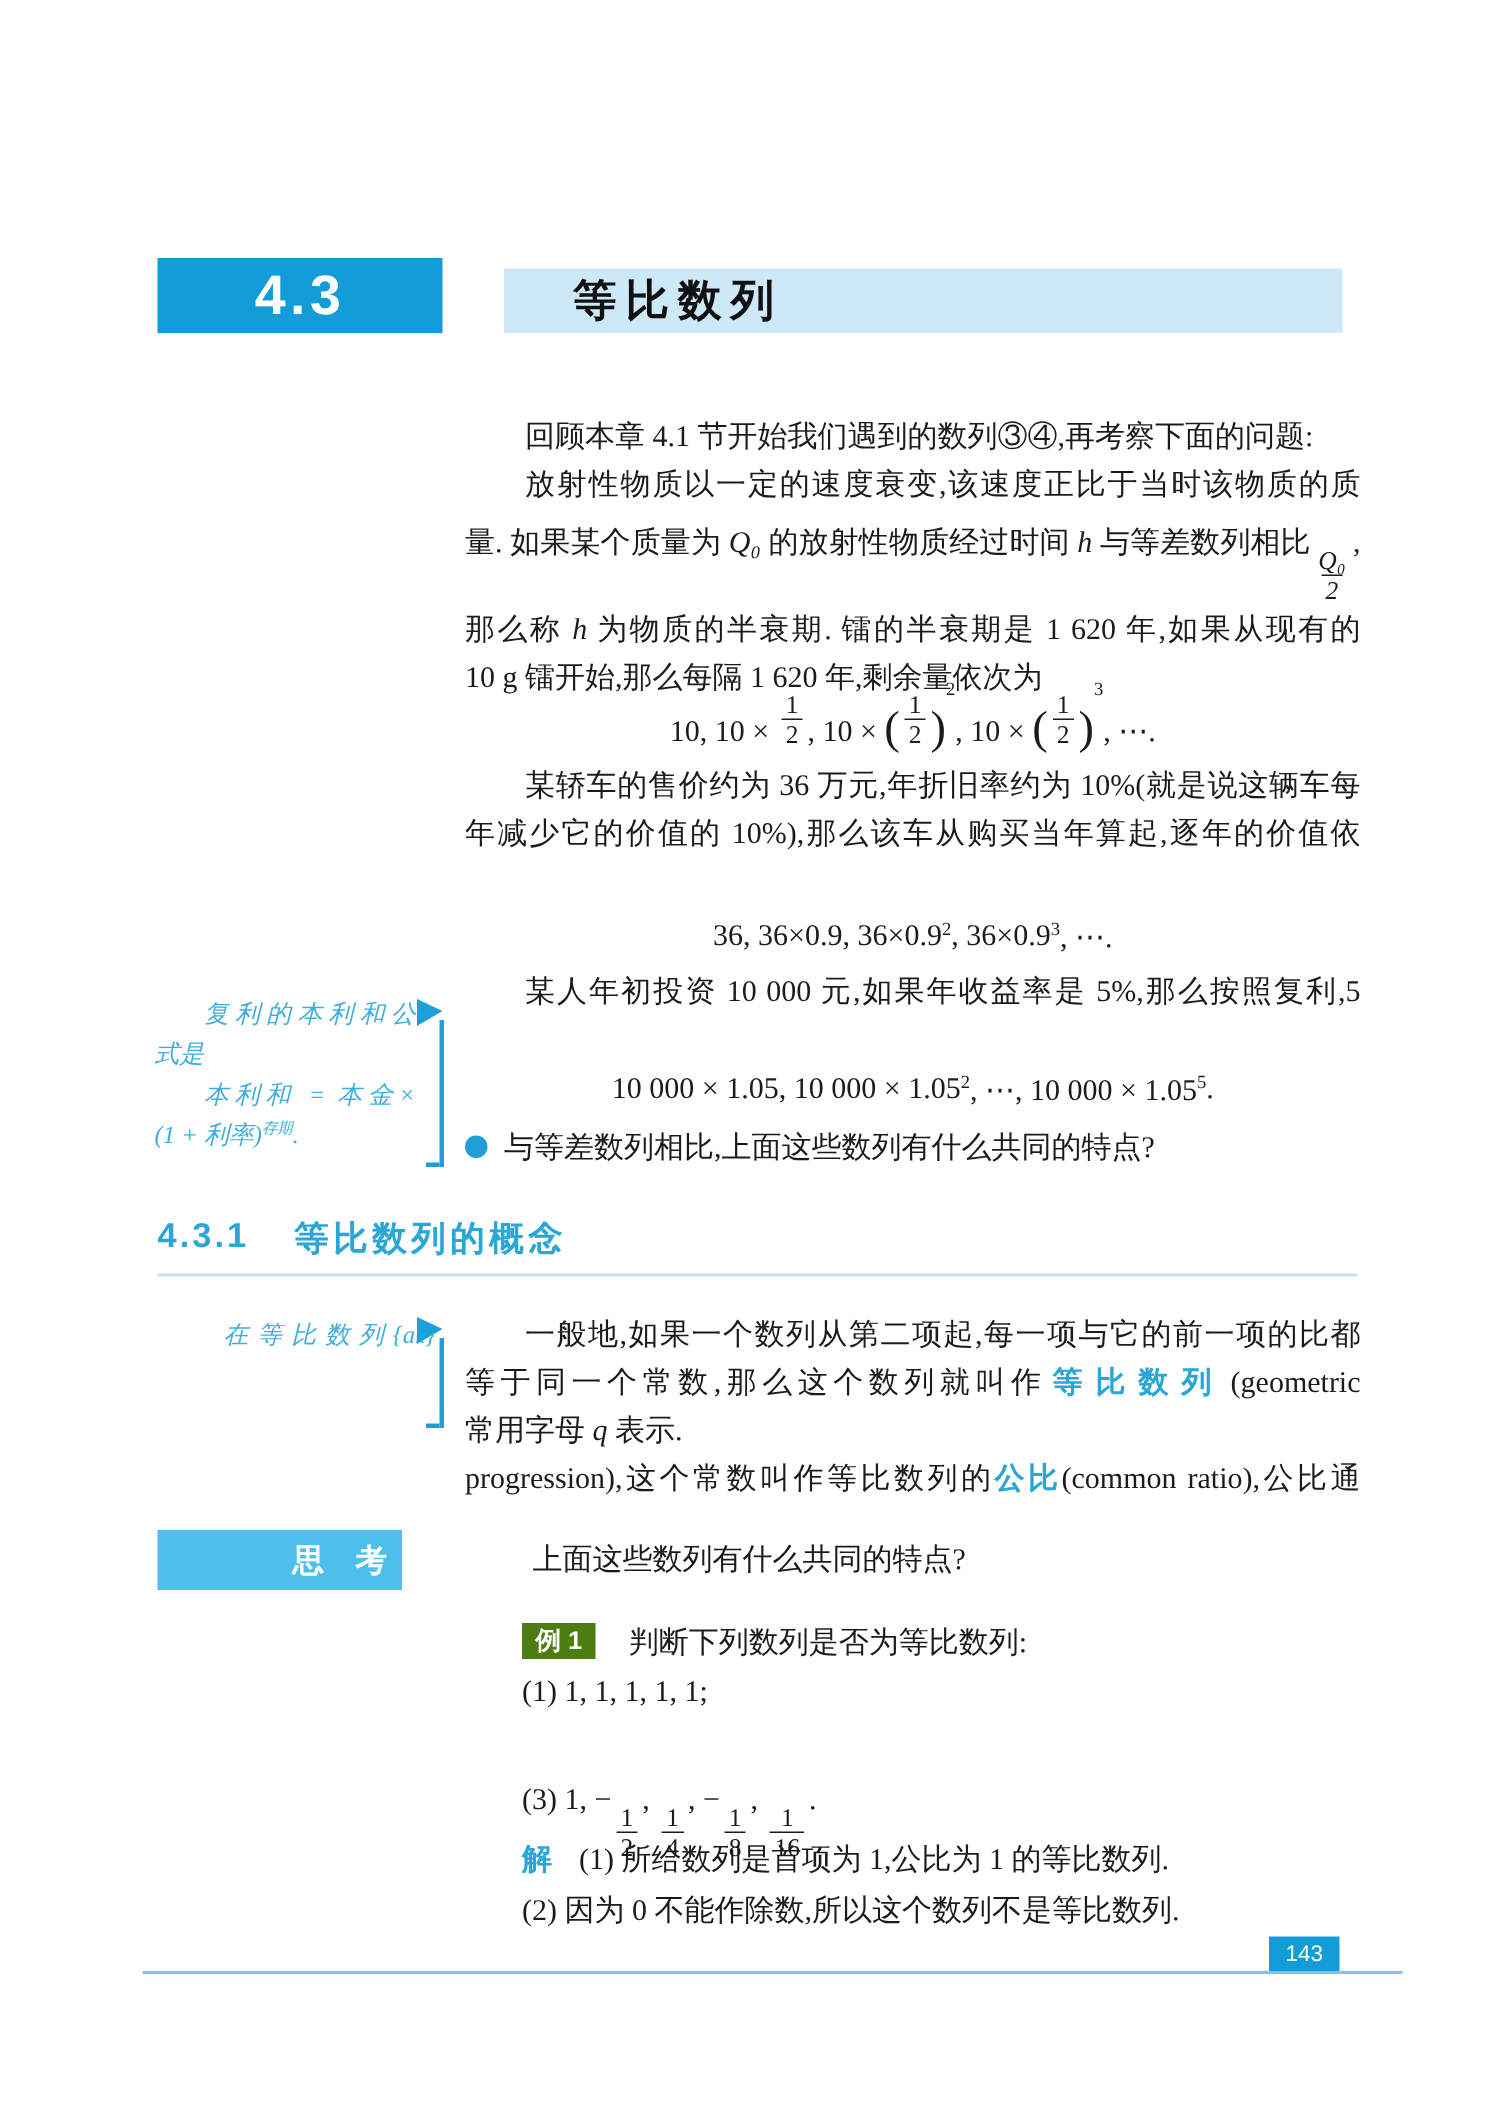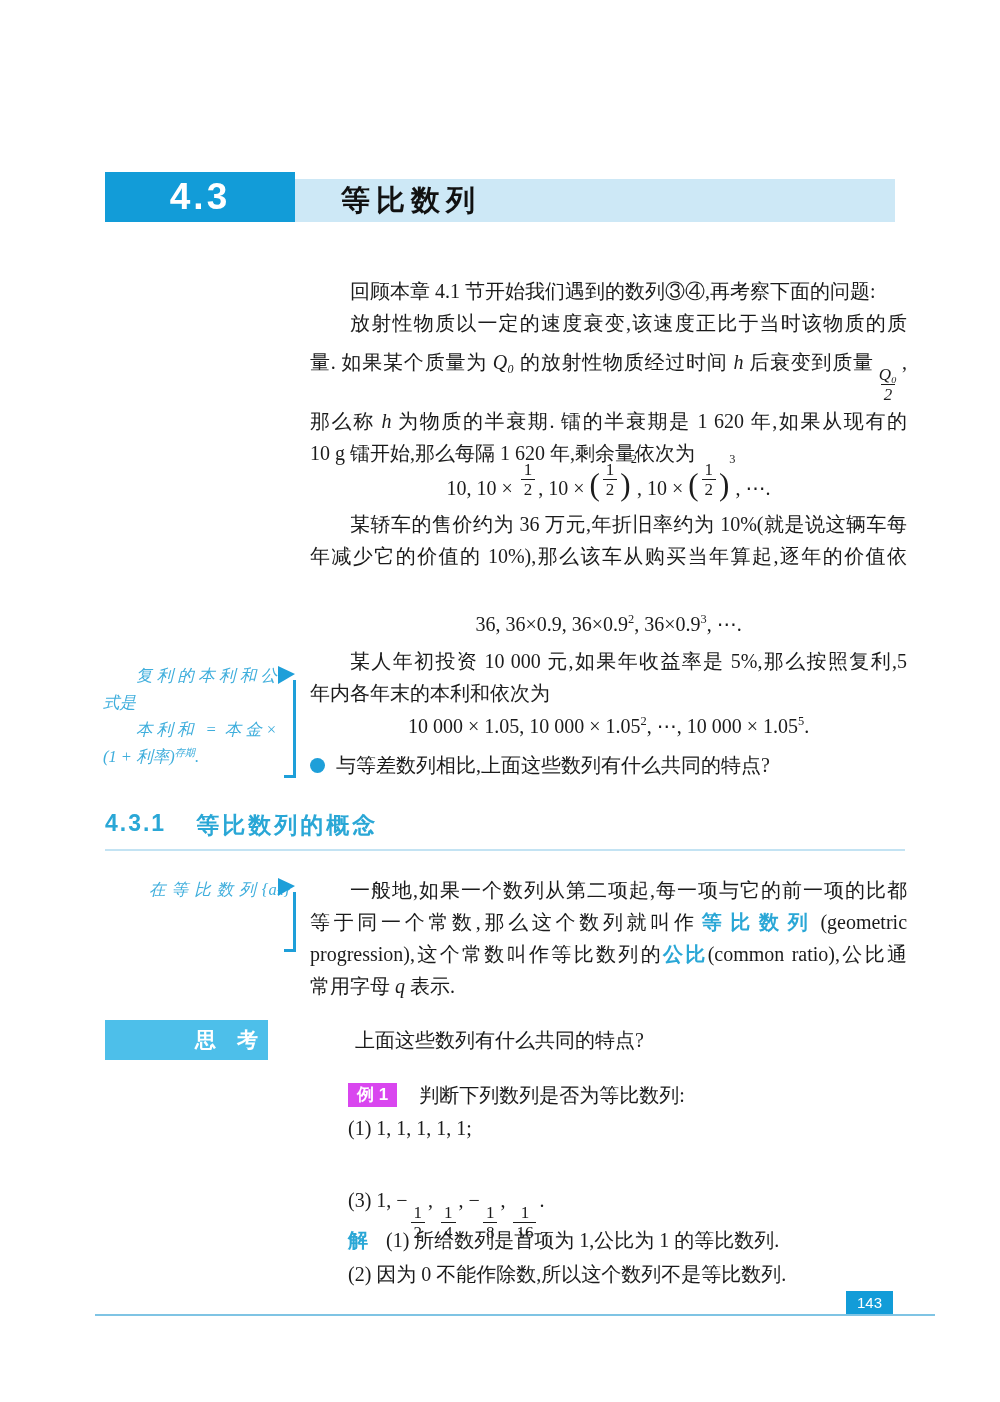--- a/index.html
+++ b/index.html
@@ -1,20 +1,20 @@
 <!DOCTYPE html>
 <html><head>
 <meta charset="utf-8">
 <style>
   html,body{margin:0;padding:0;background:#fff;}
   .page{position:relative;width:1000px;height:1402px;background:#ffffff;overflow:hidden;
         font-family:"Liberation Serif","DejaVu Serif",serif;color:#1b1b1b;}
 
   
-  .header{position:absolute;left:105px;top:172px;width:790px;height:50px;display:flex;}
+  .header{position:absolute;left:105px;top:172px;width:790px;height:50px;display:flex;gap:41px;}
   .header .num{width:190px;height:50px;background:#129CD8;color:#fff;
     font-family:"Liberation Sans","DejaVu Sans",sans-serif;font-weight:bold;font-size:37px;
     display:flex;align-items:center;justify-content:center;letter-spacing:3px;}
   .header .band{flex:1;height:43px;margin-top:7px;background:#CDE8F6;display:flex;align-items:center;
     padding-left:46px;font-family:"Liberation Sans","DejaVu Sans",sans-serif;font-weight:bold;
     font-size:29px;color:#111;letter-spacing:6px;}
 
   
   .col{position:absolute;left:310px;width:597px;font-size:20px;}
   .tline{min-height:32px;line-height:32px;text-align:justify;}
@@ -77,21 +77,21 @@
   #def{top:874px;}
 
   
   .think-box{position:absolute;left:105px;top:1020px;width:163px;height:40px;background:#4DBFEA;
     color:#fff;font-family:"Liberation Sans","DejaVu Sans",sans-serif;font-weight:bold;font-size:21px;
     display:flex;align-items:center;justify-content:flex-end;padding-right:10px;box-sizing:border-box;padding-left:48px;}
   #think-q{left:355px;top:1024px;width:552px;height:32px;line-height:32px;}
 
   
   #ex-row{top:1078px;height:34px;line-height:34px;padding-left:38px;box-sizing:border-box;}
-  .ex-label{display:inline-block;background:#d946ef;color:#fff;
+  .ex-label{display:inline-block;background:#4d7c0f;color:#fff;
     font-family:"Liberation Sans","DejaVu Sans",sans-serif;font-weight:bold;font-size:17px;
     line-height:24px;padding:0 9px;margin-right:22px;vertical-align:2px;}
   .item{padding-left:38px;box-sizing:border-box;}
   #item1{top:1112px;height:32px;line-height:32px;}
   #item2{top:1144px;height:32px;line-height:32px;}
   #item3{top:1176px;height:48px;line-height:48px;}
   #sol1{top:1224px;height:32px;line-height:32px;}
   #sol2{top:1258px;height:32px;line-height:32px;}
   .sol-label{color:#2AA7D6;font-weight:bold;
     font-family:"Liberation Sans","DejaVu Sans",sans-serif;margin-right:18px;}
@@ -110,36 +110,35 @@
   <div class="header">
     <div class="num">4.3</div>
     <div class="band">等比数列</div>
   </div>
 
   <div class="col" id="p1">
       <div class="tline ind"><span>回顾本章 4.1 节开始我们遇到的数列③④,再考察下面的问题:</span></div>
     </div>
   <div class="col" id="p2">
       <div class="tline ind j"><span>放射性物质以一定的速度衰变,该速度正比于当时该物质的质</span></div>
-      <div class="tline tall j"><span>量. 如果某个质量为 </span><span class="ivar">Q₀</span><span> 的放射性物质经过时间 </span><span class="ivar">h</span><span> 后衰变到质量</span><span class="frac it">
+      <div class="tline tall j"><span>量. 如果某个质量为 </span><span class="ivar">Q₀</span><span> 的放射性物质经过时间 </span><span class="ivar">h</span><span> 与等差数列相比</span><span class="frac it">
           <span class="fn">Q₀</span>
           <span class="fd">2</span>
         </span><span>,</span></div>
       <div class="tline j"><span>那么称 </span><span class="ivar">h</span><span> 为物质的半衰期. 镭的半衰期是 1 620 年,如果从现有的</span></div>
       <div class="tline"><span>10 g 镭开始,那么每隔 1 620 年,剩余量依次为</span></div>
     </div>
   <div class="formula" id="f1"><span>10, 10 × </span><span class="frac"><span class="fn">1</span><span class="fd">2</span></span><span>, 10 × </span><span class="paren">(</span><span class="frac"><span class="fn">1</span><span class="fd">2</span></span><span class="paren">)</span><sup>2</sup><span>, 10 × </span><span class="paren">(</span><span class="frac"><span class="fn">1</span><span class="fd">2</span></span><span class="paren">)</span><sup>3</sup><span>, ⋯.</span></div>
   <div class="col" id="p3">
       <div class="tline ind j"><span>某轿车的售价约为 36 万元,年折旧率约为 10%(就是说这辆车每</span></div>
       <div class="tline j"><span>年减少它的价值的 10%),那么该车从购买当年算起,逐年的价值依</span></div>
     </div>
   <div class="formula" id="f2"><span>36, 36×0.9, 36×0.9</span><sup>2</sup><span>, 36×0.9</span><sup>3</sup><span>, ⋯.</span></div>
   <div class="col" id="p4">
       <div class="tline ind j"><span>某人年初投资 10 000 元,如果年收益率是 5%,那么按照复利,5</span></div>
-      <div class="tline"><span>年内各年末的本利和依次为</span></div>
     </div>
   <div class="formula" id="f3"><span>10 000 × 1.05, 10 000 × 1.05</span><sup>2</sup><span>, ⋯, 10 000 × 1.05</span><sup>5</sup><span>.</span></div>
 
   <div class="col" id="bullet-line">
     <span class="dot"></span><span>与等差数列相比,上面这些数列有什么共同的特点?</span>
   </div>
 
   <div class="mnote" id="mnote1">
       <div class="tline ind j"><span>复利的本利和公</span></div>
       <div class="tline"><span>式是</span></div>
@@ -163,22 +162,22 @@
     </div>
   <div class="flag" id="flag2">
     <span class="tri"></span>
       <span class="bar"></span>
       <span class="foot"></span>
   </div>
 
   <div class="col" id="def">
       <div class="tline ind j"><span>一般地,如果一个数列从第二项起,每一项与它的前一项的比都</span></div>
       <div class="tline j"><span>等于同一个常数,那么这个数列就叫作</span><span class="hl">等比数列</span><span>(geometric</span></div>
+      <div class="tline"><span>常用字母 </span><span class="ivar">q</span><span> 表示.</span></div>
       <div class="tline j"><span>progression),这个常数叫作等比数列的</span><span class="hl2">公比</span><span>(common ratio),公比通</span></div>
-      <div class="tline"><span>常用字母 </span><span class="ivar">q</span><span> 表示.</span></div>
     </div>
 
   <div class="think-box">思　考</div>
   <div class="col" id="think-q">上面这些数列有什么共同的特点?</div>
 
   <div class="col" id="ex-row">
     <span class="ex-label">例 1</span><span>判断下列数列是否为等比数列:</span>
   </div>
   <div class="col item" id="item1">(1) 1, 1, 1, 1, 1;</div>
   <div class="col item" id="item3"><span>(3) 1, −</span><span class="frac">

